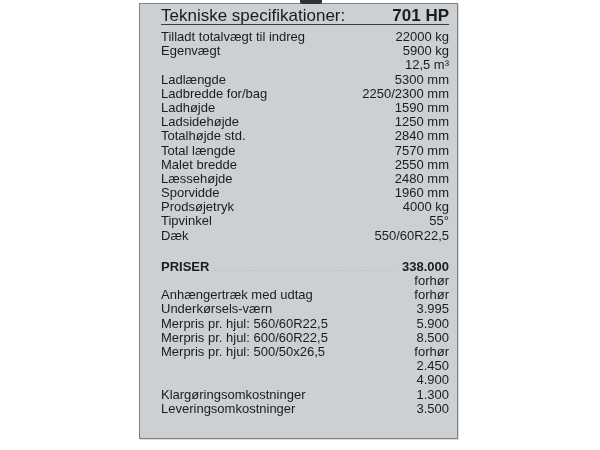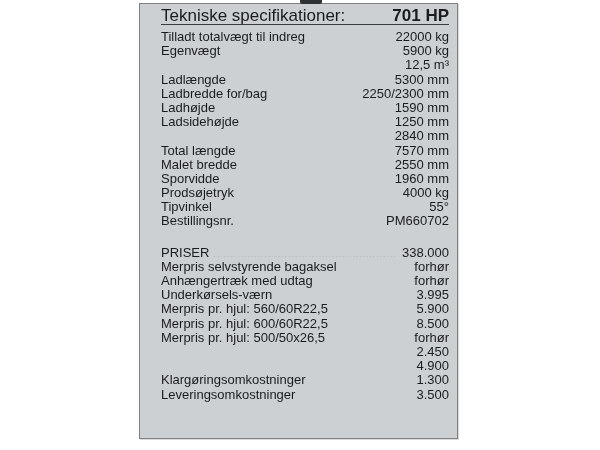--- a/index.html
+++ b/index.html
@@ -89,21 +89,21 @@
   
   .spec-row.header {
     font-size: 17px;
     border-bottom: 1px solid #3b3e40;
     height: 15px;
     line-height: 14px;
     margin-bottom: 5px;
   }
   .spec-row.header .val { font-weight: bold; }
 
-  .spec-row.strong { font-weight: normal; }
+  .spec-row.strong { font-weight: bold; }
   .spec-row.strong .lead {
     background-image: radial-gradient(circle, #2a2d2f 0.85px, rgba(0,0,0,0) 0.95px);
     background-size: 3.4px 3.4px;
   }
 
   .section-gap { height: 17px; }
 </style>
 </head>
 <body>
 
@@ -147,66 +147,71 @@
           <span class="lbl">Ladhøjde</span>
           <span class="lead"></span>
           <span class="val">1590 mm</span>
         </div>
         <div class="spec-row">
           <span class="lbl">Ladsidehøjde</span>
           <span class="lead"></span>
           <span class="val">1250 mm</span>
         </div>
         <div class="spec-row">
+          <span class="lbl">Totalhøjde std.</span>
           <span class="lead"></span>
           <span class="val">2840 mm</span>
         </div>
         <div class="spec-row">
           <span class="lbl">Total længde</span>
           <span class="lead"></span>
           <span class="val">7570 mm</span>
         </div>
         <div class="spec-row">
           <span class="lbl">Malet bredde</span>
           <span class="lead"></span>
           <span class="val">2550 mm</span>
         </div>
         <div class="spec-row">
+          <span class="lbl">Læssehøjde</span>
+          <span class="lead"></span>
+          <span class="val">2480 mm</span>
+        </div>
+        <div class="spec-row">
           <span class="lbl">Sporvidde</span>
           <span class="lead"></span>
           <span class="val">1960 mm</span>
         </div>
         <div class="spec-row">
           <span class="lbl">Prodsøjetryk</span>
           <span class="lead"></span>
           <span class="val">4000 kg</span>
         </div>
         <div class="spec-row">
           <span class="lbl">Tipvinkel</span>
           <span class="lead"></span>
           <span class="val">55°</span>
         </div>
         <div class="spec-row">
-          <span class="lbl">Bestillingsnr.</span>
-          <span class="lead"></span>
-          <span class="val">PM660702</span>
+          <span class="lbl">Dæk</span>
+          <span class="lead"></span>
+          <span class="val">550/60R22,5</span>
         </div>
       </div>
 
     <div class="section-gap"></div>
 
     <div class="spec-row strong">
       <span class="lbl">PRISER</span>
       <span class="lead"></span>
       <span class="val">338.000</span>
     </div>
 
     <div class="rowlist" id="price-rows">
         <div class="spec-row">
-          <span class="lbl">Merpris selvstyrende bagaksel</span>
           <span class="lead"></span>
           <span class="val">forhør</span>
         </div>
         <div class="spec-row">
           <span class="lbl">Anhængertræk med udtag</span>
           <span class="lead"></span>
           <span class="val">forhør</span>
         </div>
         <div class="spec-row">
           <span class="lbl">Underkørsels-værn</span>

